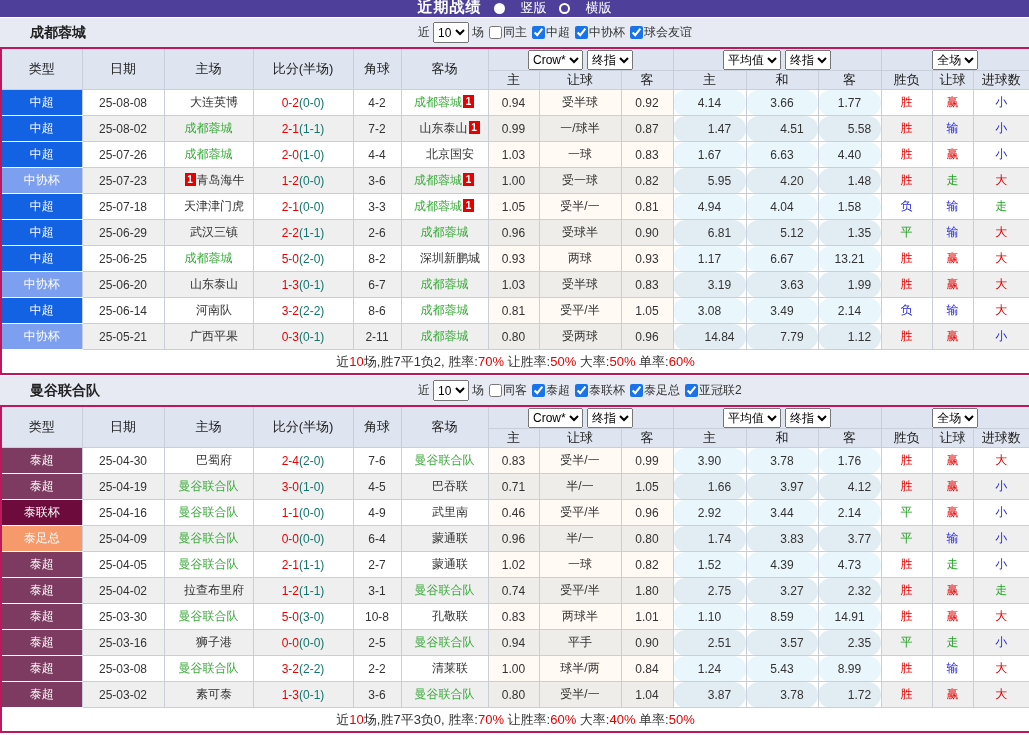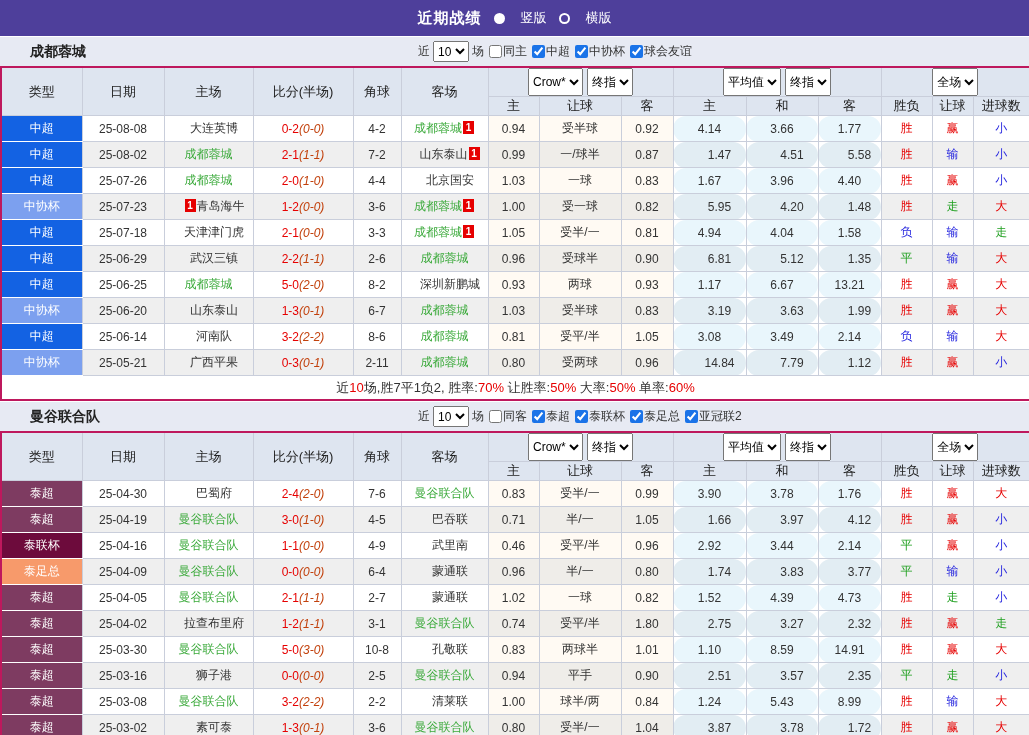--- a/index.html
+++ b/index.html
@@ -1,42 +1,42 @@
 <!DOCTYPE html>
 <html><head>
 <meta charset="utf-8">
 <style>
   html,body{margin:0;padding:0;background:#fff;}
   body{width:1029px;font-family:"Liberation Sans","DejaVu Sans",sans-serif;color:#333;}
-  .topbar{height:36px;background:#4E3F9B;display:flex;align-items:center;justify-content:center;gap:12px;color:#fff;font-size:13px;}
+  .topbar{height:17px;background:#4E3F9B;display:flex;align-items:flex-end;justify-content:center;gap:12px;color:#fff;font-size:13px;}
   .topbar .title{font-weight:bold;font-size:15px;letter-spacing:1px;}
   .radio-group{display:flex;align-items:center;gap:16px;cursor:pointer;}
   .radio-dot{width:11px;height:11px;border-radius:50%;background:#fff;display:inline-block;box-sizing:border-box;}
   .radio-dot.unselected{background:transparent;border:2px solid #fff;}
   .section-header{position:relative;height:29px;background:#E7EAF3;display:flex;align-items:center;font-size:12px;border-top:1px solid #fff;}
   .team-name{font-weight:bold;font-size:14px;color:#222;margin-left:30px;}
   .controls{position:absolute;left:418px;top:0;height:100%;display:flex;align-items:center;gap:3px;}
   .controls select{font-size:12px;height:21px;}
   .cb{display:inline-flex;align-items:center;margin-left:2px;cursor:pointer;}
   .cb input{width:13px;height:13px;margin:0 1px 0 0;accent-color:#1A73E8;}
   table{border-collapse:collapse;table-layout:fixed;width:1029px;font-size:12px;border:2px solid #be185d;}
   th,td{border:1px solid #C9CEDB;text-align:center;overflow:hidden;white-space:nowrap;padding:0;}
   thead th{background:#DEE5F0;font-weight:normal;color:#222;font-size:13px;}
   thead tr.sel-row th{height:21px;}
   thead tr.lbl-row th{height:16px;}
-  thead select{font-size:12px;height:28px;margin:0 2px;}
+  thead select{font-size:12px;height:20px;margin:0 2px;}
   tbody td{height:25px;background:#fff;}
   tbody tr.alt td{background:#EFEFEF;}
   tbody td.c-odds{background:#FFFAF3;}
   tbody tr.alt td.c-odds{background:#EFEDE9;}
   tbody td.c-avg{background:#E9F6FC;border-radius:13px;}
   tbody tr.alt td.c-avg{background:#E2EDF3;padding-left:20px;}
   tbody td.c-type{color:#fff;border-top:1px solid #fff;border-bottom:1px solid #fff;}
   .ft{color:#E60000;}
-  .ht{color:#c2410c;font-style:italic;}
+  .ht{color:#0f766e;}
   .team-green{color:#3BAA3B;}
   .team-black{color:#333;margin-left:11px;}
   .badge{display:inline-block;background:#E60000;color:#fff;font-size:10px;font-weight:bold;line-height:13px;width:11px;height:13px;text-align:center;margin:0 1px;vertical-align:1px;}
   .res-r{color:#E60000;}
   .res-b{color:#2727DF;}
   .res-g{color:#21A021;}
   tfoot td{height:23px;background:#fff;font-size:13px;}
   tfoot .red{color:#E60000;}
 </style>
 </head>
@@ -161,21 +161,21 @@
             <td class="c-type" style="background: rgb(19, 98, 227);">中超</td>
             <td>25-07-26</td>
             <td><span class="team-green">成都蓉城</span></td>
             <td><span class="ft">2-0</span><span class="ht">(1-0)</span></td>
             <td>4-4</td>
             <td><span class="team-black">北京国安</span></td>
             <td class="c-odds">1.03</td>
             <td class="c-odds">一球</td>
             <td class="c-odds">0.83</td>
             <td class="c-avg">1.67</td>
-            <td class="c-avg">3.96</td>
+            <td class="c-avg">6.63</td>
             <td class="c-avg">4.40</td>
             <td class="res-r">胜</td>
             <td class="res-r">赢</td>
             <td class="res-b">小</td>
           </tr>
           <tr class="alt">
             <td class="c-type" style="background: rgb(124, 160, 239);">中协杯</td>
             <td>25-07-23</td>
             <td><span class="team-black"><span class="badge">1</span>青岛海牛</span></td>
             <td><span class="ft">1-2</span><span class="ht">(0-0)</span></td>

